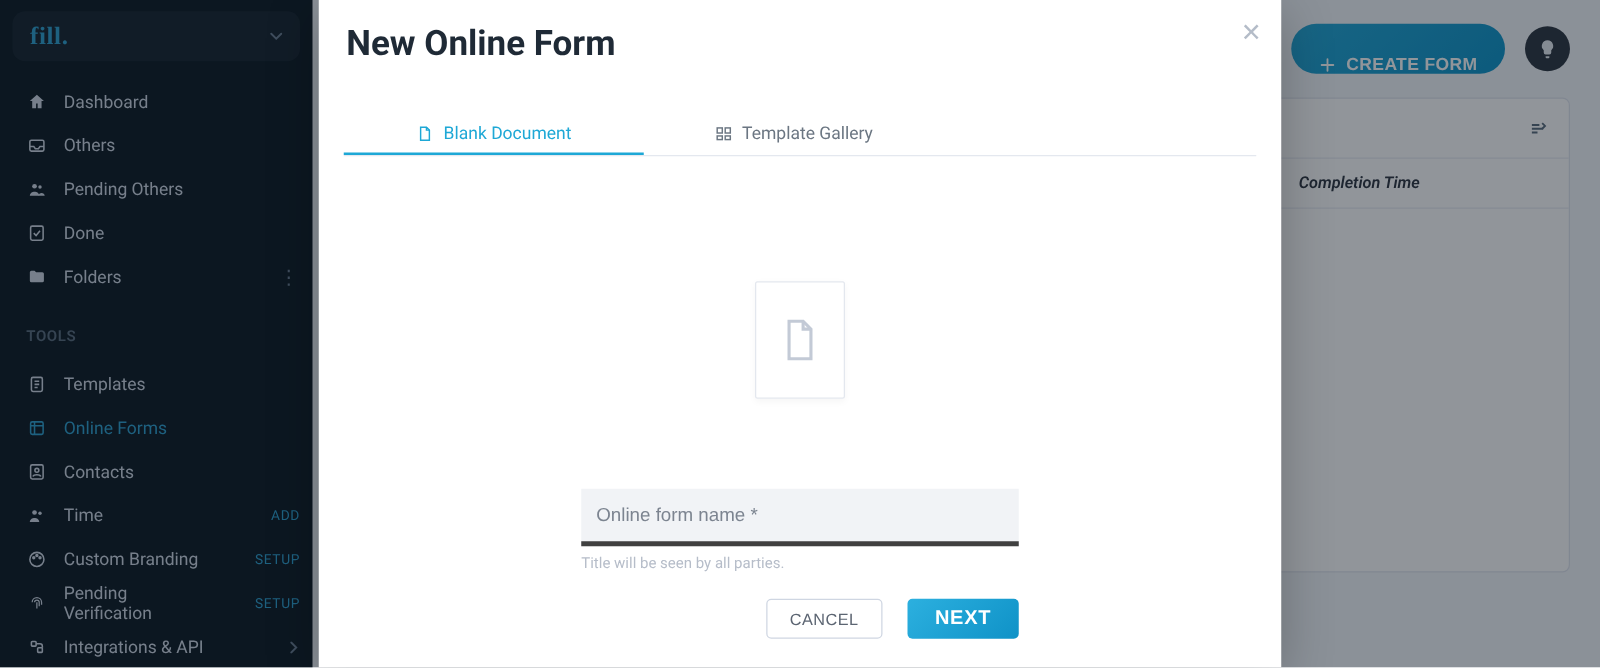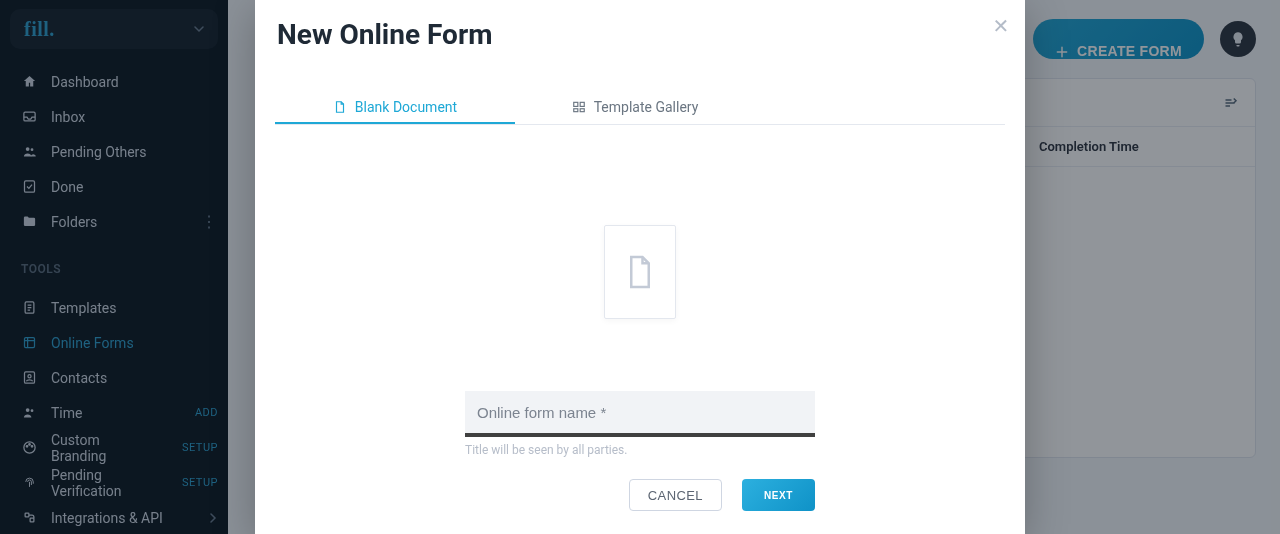--- a/index.html
+++ b/index.html
@@ -10,21 +10,21 @@
     overflow: hidden;
     width: 1280px;
     height: 534px;
     position: relative;
   }
 
   
   .sidebar {
     position: absolute;
     left: 0; top: 0; bottom: 0;
-    width: 228px;
+    width: 250px;
     background: #0d1a24;
     color: #cfd8e3;
     display: flex;
     flex-direction: column;
     font-size: 14px;
   }
   .brand-wrap { padding: 9px 10px; }
   .brand {
     height: 40px;
     background: #17242e;
@@ -124,21 +124,21 @@
   .table-header {
     height: 40px;
     border-bottom: 1px solid #e9edf4;
     display: flex;
     align-items: center;
     font-size: 13px;
     font-weight: 600;
     color: #2e3540;
     padding: 0 16px;
   }
-  .col-completion { margin-left: auto; width: 200px; }
+  .col-completion { margin-left: auto; width: 200px; font-style: italic; }
 
   
   .overlay {
     position: absolute;
     inset: 0;
     background: rgba(10,20,30,.45);
   }
 
   
   .modal {
@@ -251,21 +251,21 @@
     letter-spacing: .4px;
     cursor: pointer;
   }
   .btn-next {
     height: 32px;
     padding: 0 22px;
     background: linear-gradient(135deg,#2cb0df 0%,#0f92c7 100%);
     color: #fff;
     border: none;
     border-radius: 4px;
-    font-size: 10px;
+    font-size: 16px;
     letter-spacing: .6px;
     font-weight: 600;
     cursor: pointer;
   }
 
   svg { display:block; }
 </style>
 </head>
 <body>
 
@@ -290,21 +290,21 @@
         </span>
       <span class="label">Dashboard</span>
     </div>
     <div class="nav-item">
       <span class="icon">
           <svg width="15" height="15" viewBox="0 0 24 24" fill="none" stroke="currentColor" stroke-width="2">
             <rect x="3" y="5" width="18" height="14" rx="2"></rect>
             <path d="M3 13h5l2 3h4l2-3h5"></path>
           </svg>
         </span>
-      <span class="label">Inbox</span>
+      <span class="label">Others</span>
     </div>
     <div class="nav-item">
       <span class="icon">
           <svg width="15" height="15" viewBox="0 0 24 24" fill="currentColor">
             <circle cx="9" cy="8" r="3"></circle>
             <circle cx="16" cy="9" r="2.2"></circle>
             <path d="M3 20c0-3 3-5 6-5s6 2 6 5"></path>
             <path d="M14 20c0-2 2-3.5 4-3.5s4 1.5 4 3.5"></path>
           </svg>
         </span>

